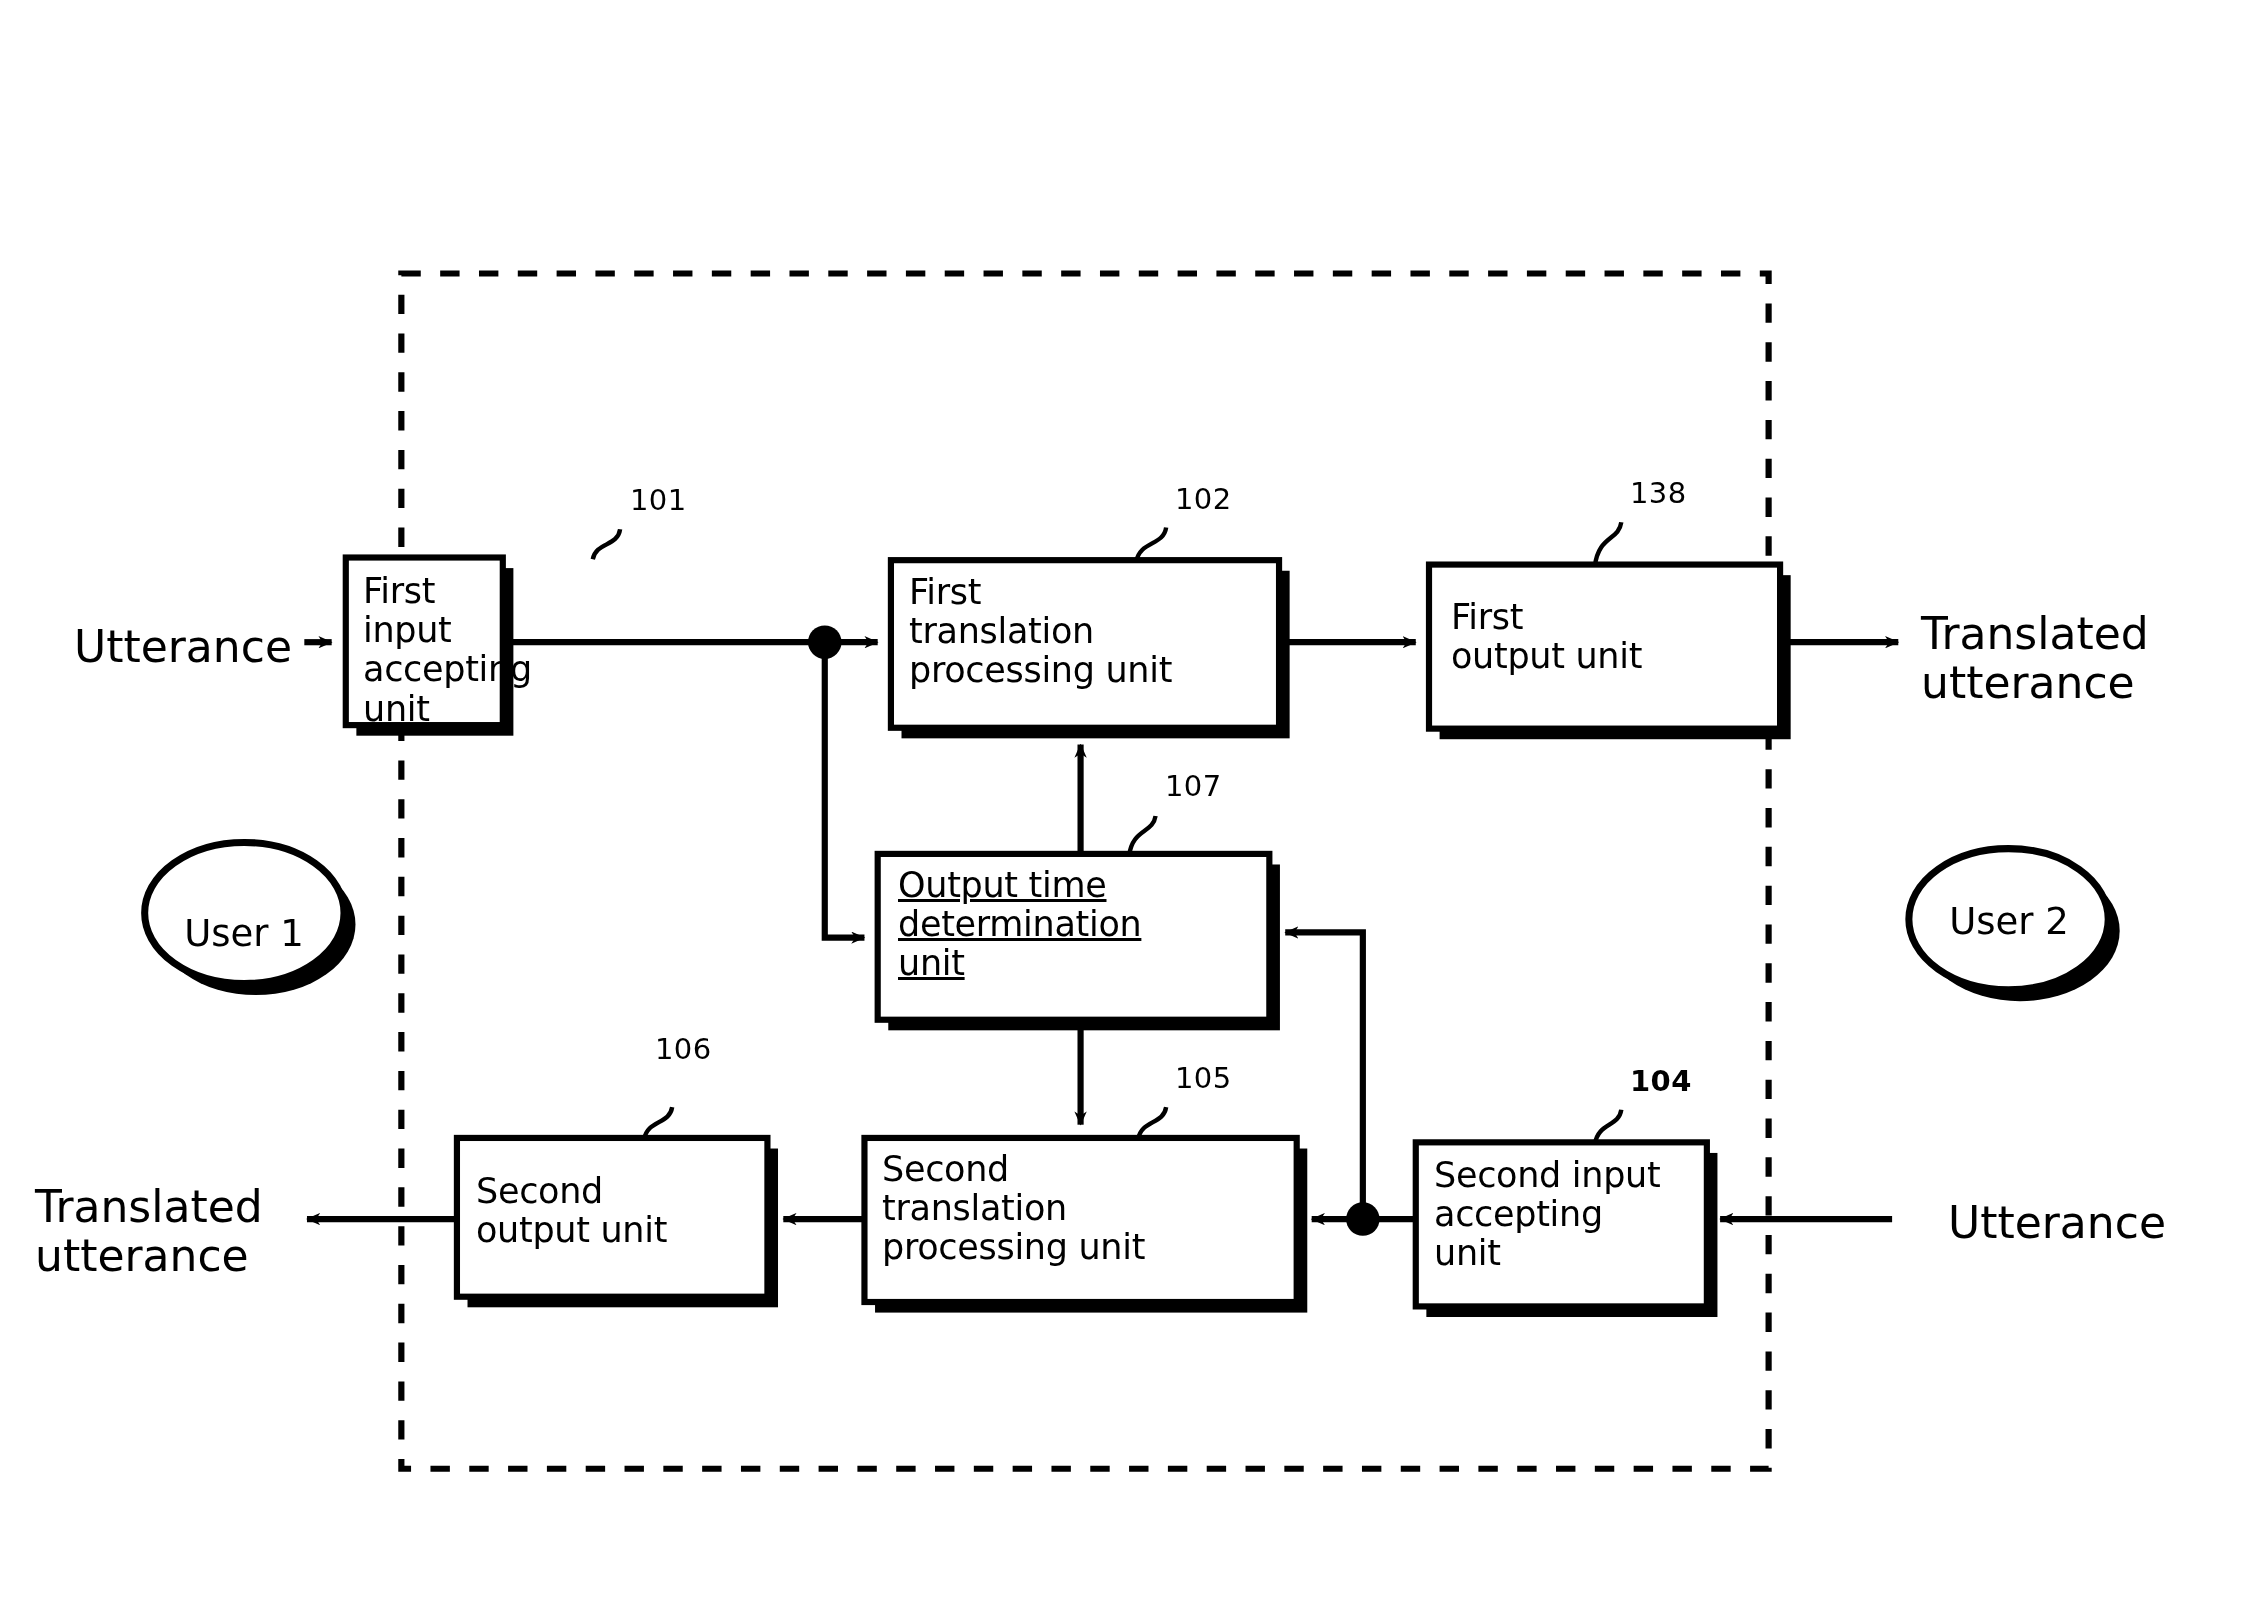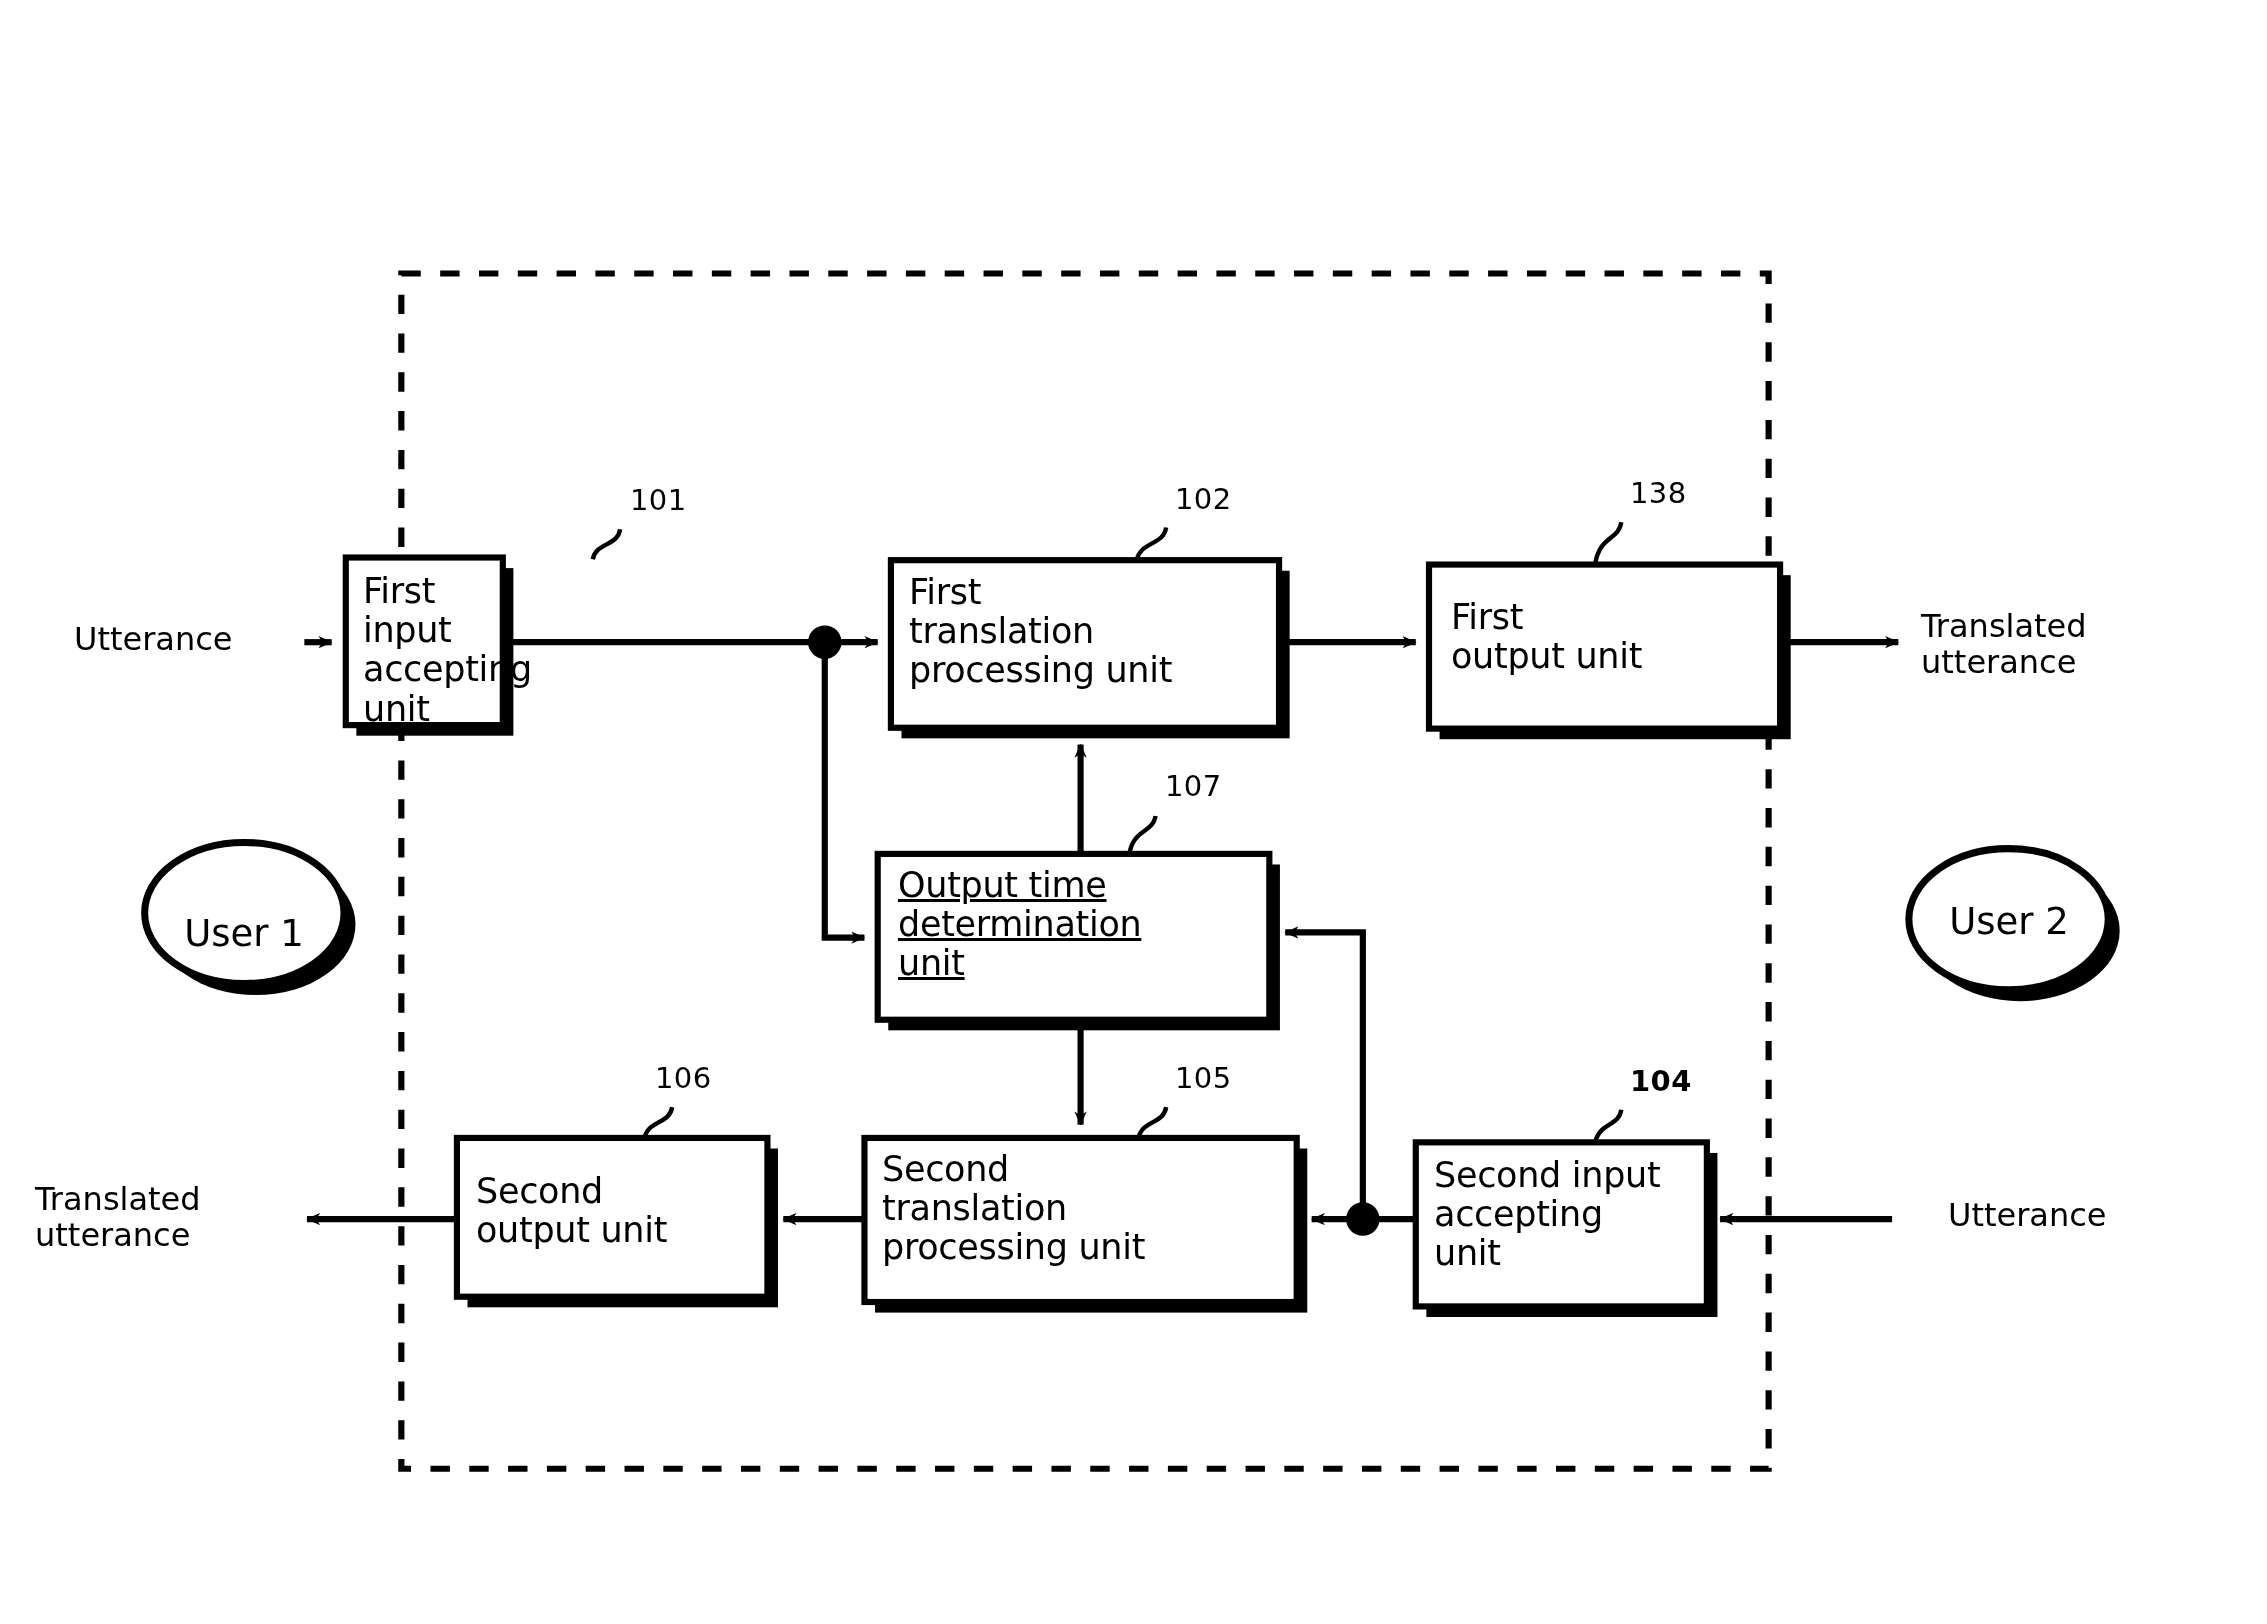--- a/index.html
+++ b/index.html
@@ -36,21 +36,21 @@
   .ref-num {
     position: absolute;
     font-family: "DejaVu Sans", sans-serif;
     font-size: 29px;
     color: #000000;
     letter-spacing: 0.4px;
   }
   .ext-label {
     position: absolute;
     font-family: "DejaVu Sans", sans-serif;
-    font-size: 32px;
+    font-size: 44px;
     line-height: 1.12;
     color: #000000;
     white-space: pre-line;
   }
   .user-label {
     position: absolute;
     font-family: "DejaVu Sans", sans-serif;
     font-size: 37px;
     color: #000000;
     text-align: center;
@@ -158,21 +158,21 @@
 processing unit</div>
 
   <div class="blk-text" style="left:1434px; top:1156px; width:275px;">Second input
 accepting
 unit</div>
 
   <div class="ref-num" style="left:630px; top:483px;">101</div>
   <div class="ref-num" style="left:1175px; top:482px;">102</div>
   <div class="ref-num" style="left:1630px; top:476px;">138</div>
   <div class="ref-num" style="left:1165px; top:769px;">107</div>
-  <div class="ref-num" style="left:655px; top:1061px;">106</div>
+  <div class="ref-num" style="left:655px; top:1032px;">106</div>
   <div class="ref-num" style="left:1175px; top:1061px;">105</div>
   <div class="ref-num" style="left:1630px; top:1064px;font-weight:bold;">104</div>
 
   <div class="user-label" style="left:156px; top:894px; width:176px;margin-top:18px;">User 1</div>
   <div class="user-label" style="left:1921px; top:900px; width:176px;">User 2</div>
 
   <div class="ext-label" style="left:74px; top:622px; width:229px;">Utterance</div>
 
   <div class="ext-label" style="left:1921px; top:609px; width:291px;">Translated
 utterance</div>

